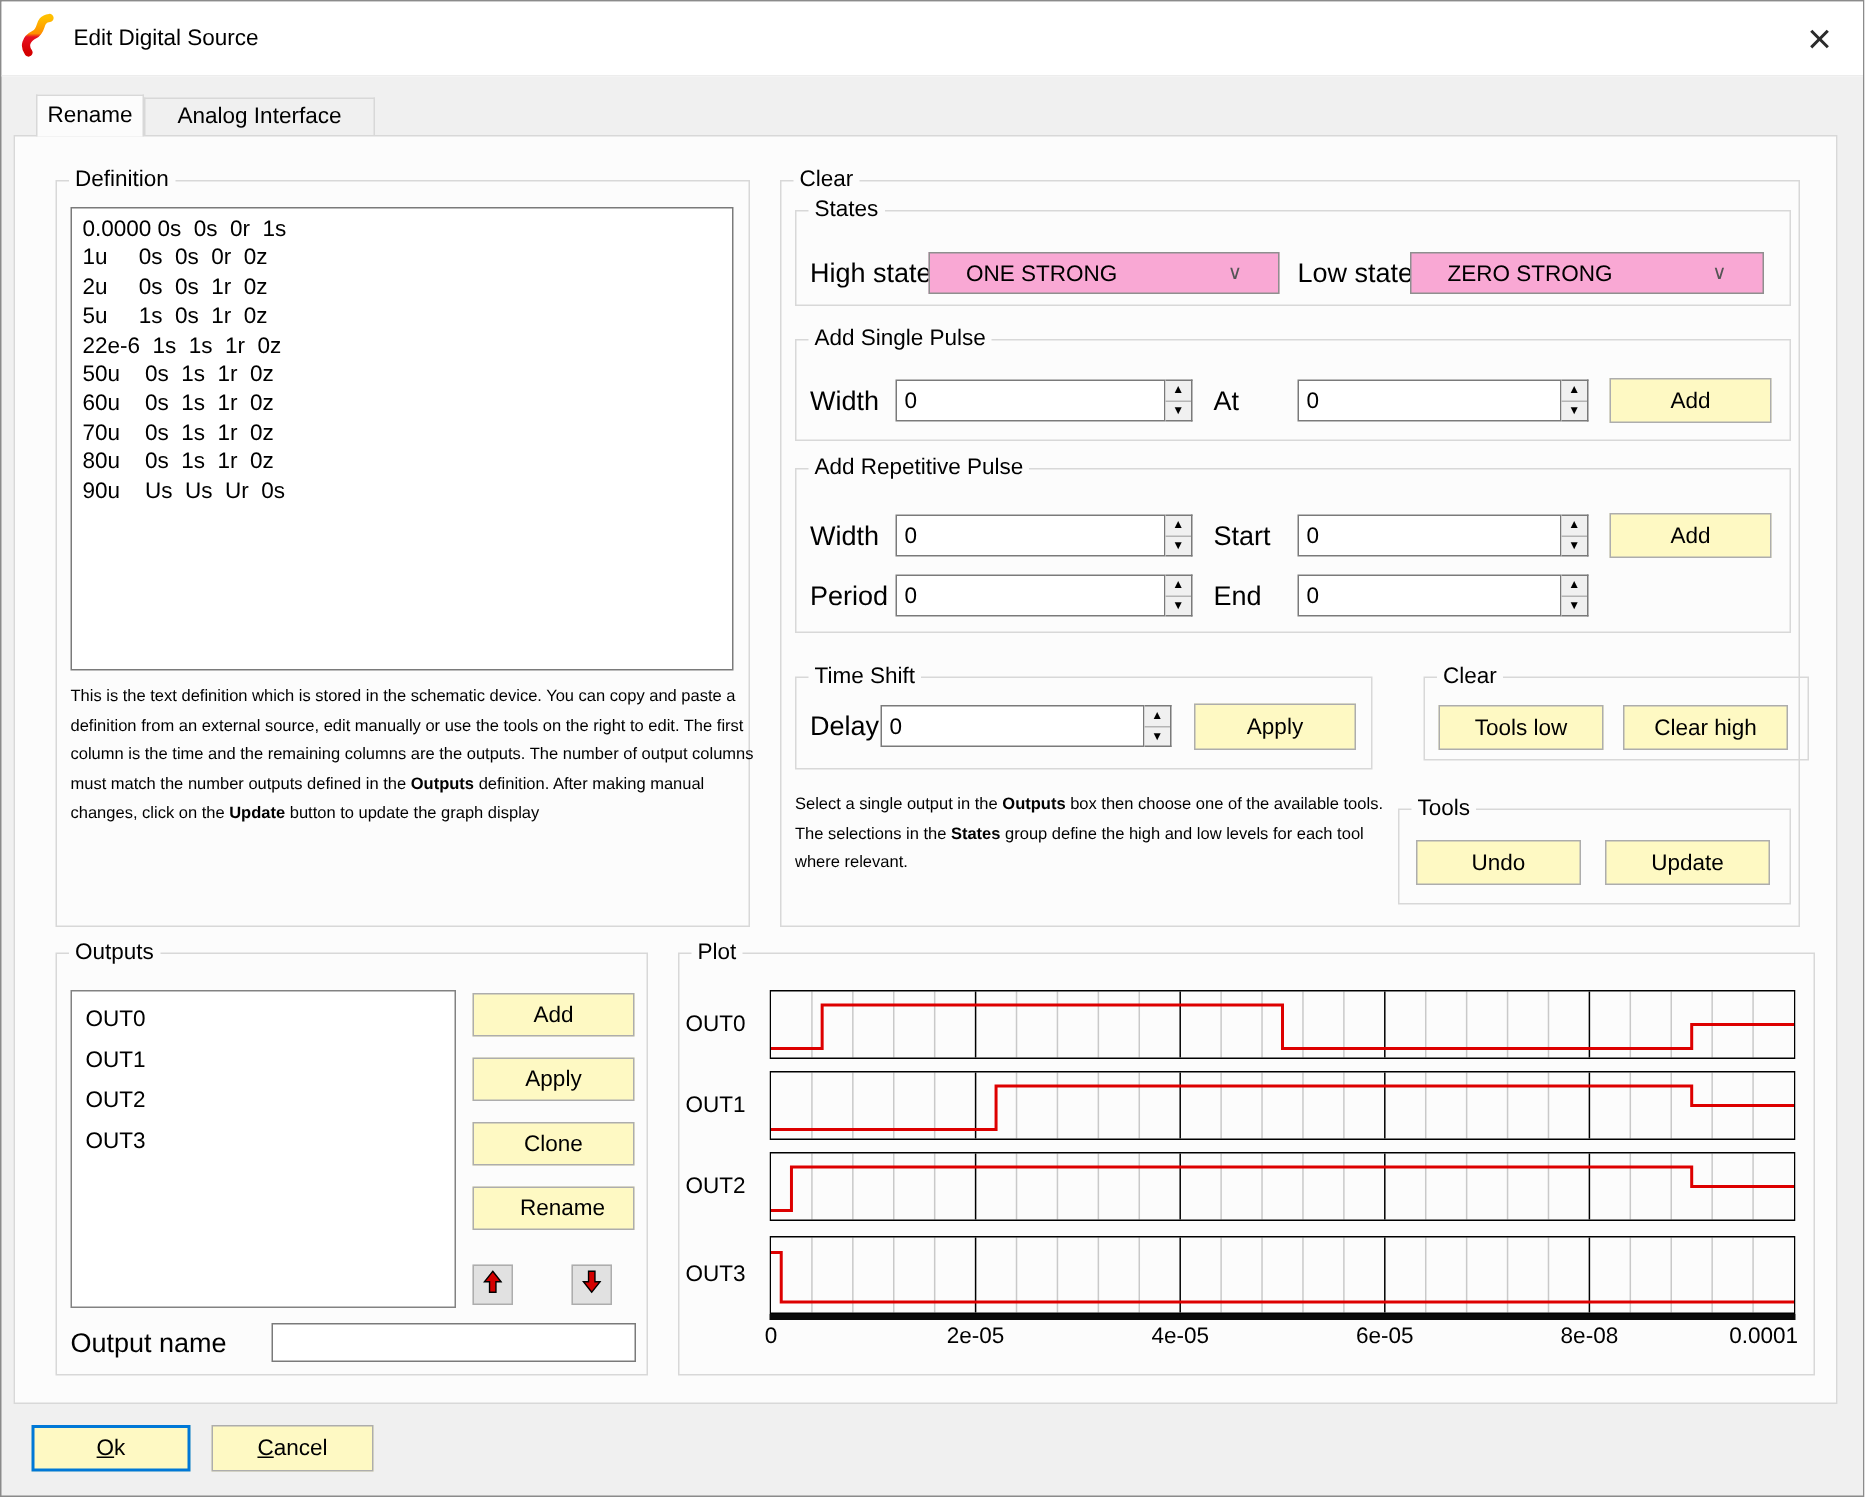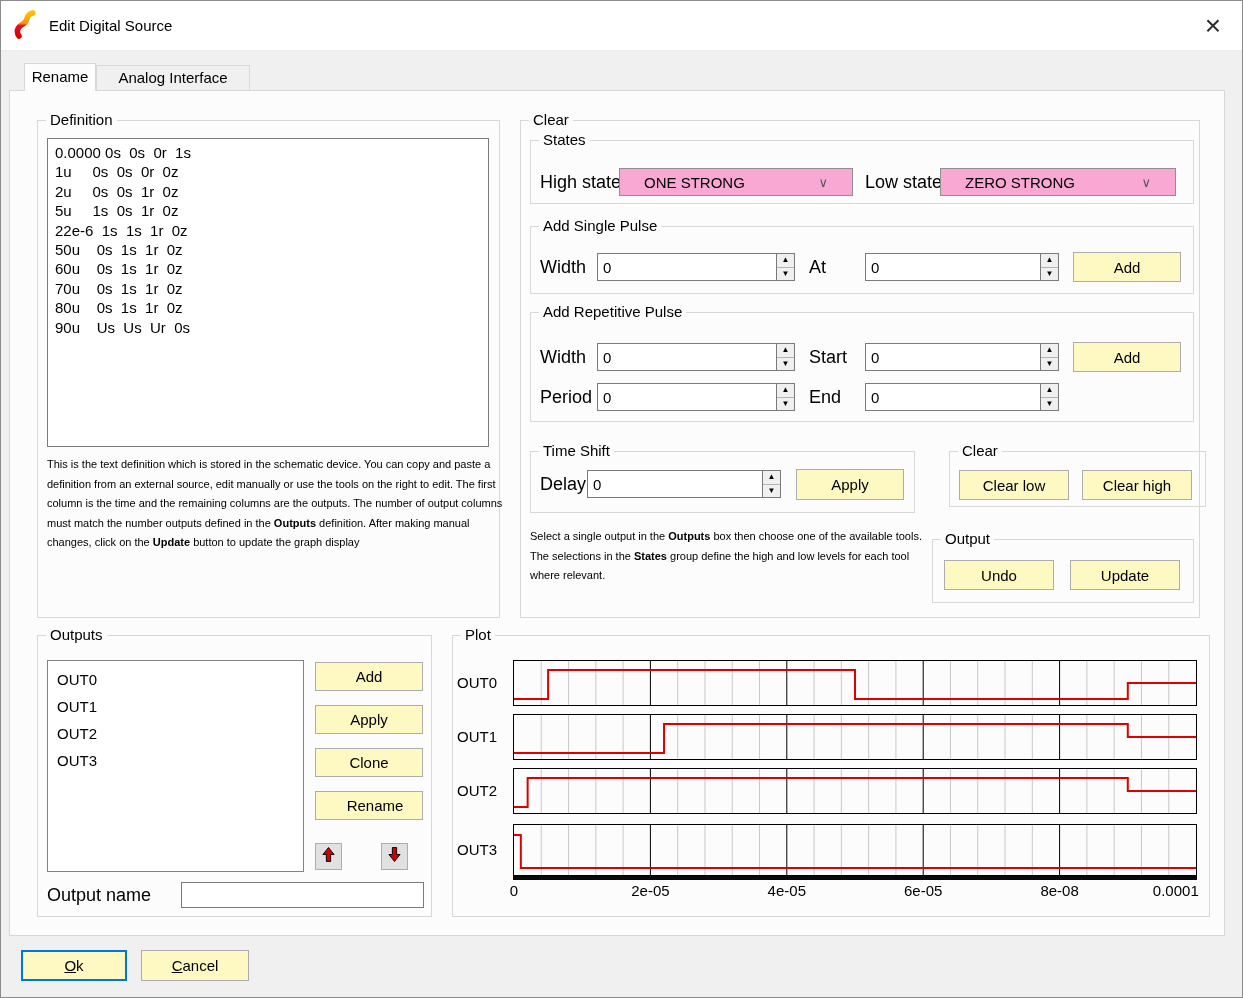--- a/index.html
+++ b/index.html
@@ -174,28 +174,28 @@
           <div class="spin">
             <div class="spin-btn">▲</div>
             <div class="spin-btn">▼</div>
           </div>
         </div>
         <div class="btn" style="left:265px;top:17px;width:108px;height:31px;">Apply</div>
       </div>
 
       <div class="group" style="left:428px;top:330px;width:257px;height:56px;">
         <span class="legend">Clear</span>
-        <div class="btn" style="left:9px;top:18px;width:110px;height:30px;">Clear low</div>
+        <div class="btn" style="left:9px;top:18px;width:110px;height:30px;">Tools low</div>
         <div class="btn" style="left:132px;top:18px;width:110px;height:30px;">Clear high</div>
       </div>
 
       <div class="desc" style="left:9px;top:406px;width:392px;"><span>Select a single output in the </span><span style="font-weight: bold;">Outputs</span><span> box then choose one of the available tools. The selections in the </span><span style="font-weight: bold;">States</span><span> group define the high and low levels for each tool where relevant.</span></div>
 
       <div class="group" style="left:411px;top:418px;width:262px;height:64px;">
-        <span class="legend">Output</span>
+        <span class="legend">Tools</span>
         <div class="btn" style="left:11px;top:20px;width:110px;height:30px;">Undo</div>
         <div class="btn" style="left:137px;top:20px;width:110px;height:30px;">Update</div>
       </div>
     </div>
 
     <div class="group" style="left:27px;top:544px;width:395px;height:282px;">
       <span class="legend">Outputs</span>
       <div id="outputs-list">
           <div class="list-item">OUT0</div>
           <div class="list-item">OUT1</div>

